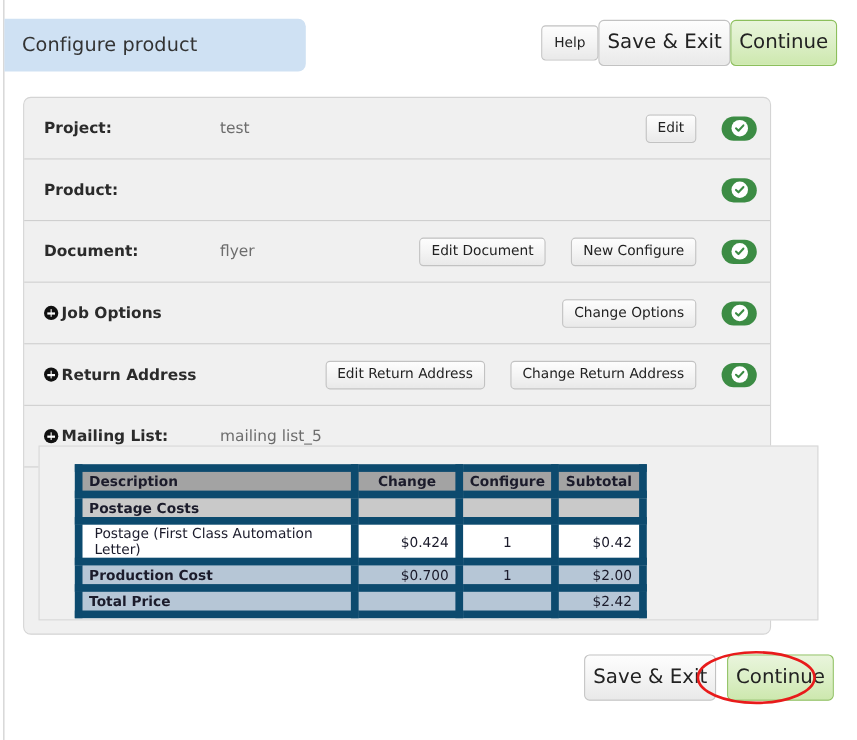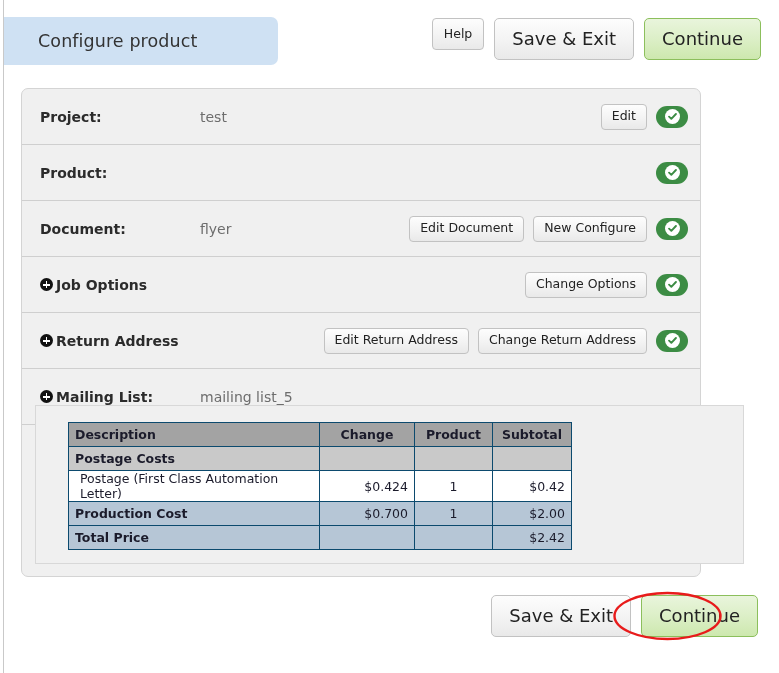--- a/index.html
+++ b/index.html
@@ -20,46 +20,46 @@
 
   
   .title-tab {
     position: absolute; left: 4px; top: 17px;
     width: 274px; height: 48px;
     background: #cfe1f3;
     border-radius: 0 7px 7px 0;
     display: flex; align-items: center;
   }
   .title-text {
-    padding-left: 34px;
+    padding-left: 16px;
     font-size: 17.5px;
     color: #333;
     letter-spacing: .1px;
   }
 
   .header-btns {
     position: absolute; right: 18px; top: 18px;
-    display: flex; gap: 10px;
+    display: flex; align-items: center; 
   }
 
   
   .btn {
     background: linear-gradient(to bottom, #fdfdfd 0%, #f4f4f4 50%, #e9e9e9 100%);
     border: 1px solid #c2c2c2;
     border-radius: 5px;
     color: #222;
     font-family: "DejaVu Sans", sans-serif;
     text-align: center;
     white-space: nowrap;
     cursor: pointer;
     line-height: 1;
     display: inline-flex; align-items: center; justify-content: center;
   }
   .btn-help   { height: 32px; padding: 0 11px; font-size: 12.5px; border-radius: 4px; }
-  .btn-big    { height: 42px; padding: 0 17px; font-size: 18px; }
+  .btn-big    { height: 42px; padding: 0 7px; font-size: 18px; }
   .btn-green {
     background: linear-gradient(to bottom, #e9f5dc 0%, #dcefc7 50%, #cde8ae 100%);
     border: 1px solid #8cbf5c;
     color: #222;
   }
   .btn-sm { height: 26px; padding: 0 10px; font-size: 12.5px; border-radius: 4px; }
 
   
   .panel {
     position: absolute; left: 21px; top: 88px;
@@ -80,21 +80,21 @@
     font-size: 14px; font-weight: bold; color: #2b2b2b;
     width: 160px; flex: none;
     display: flex; align-items: center;
   }
   .row-value {
     font-size: 14px; color: #6d6d6d;
     flex: 1 1 auto;
   }
   .row-actions {
     margin-left: auto;
-    display: flex; align-items: center; gap: 9px;
+    display: flex; align-items: center; gap: 23px;
   }
 
   
   .plus-icon {
     width: 13px; height: 13px; border-radius: 50%;
     background: #111; position: relative; flex: none;
     margin-right: 3px;
   }
   .plus-icon::before, .plus-icon::after {
     content: ""; position: absolute; background: #fff;
@@ -125,21 +125,21 @@
     border: 1px solid #d8d8d8;
   }
   table.price {
     position: absolute; left: 32px; top: 16px;
     border-collapse: collapse;
     font-family: "DejaVu Sans", sans-serif;
     font-size: 12.5px;
     color: #1b1b2b;
   }
   table.price th, table.price td {
-    border: 1px solid #0c4a6e;
+    border: 7px solid #0c4a6e;
     height: 24px;
     padding: 0 6px;
   }
   table.price th { font-weight: bold; }
   .c-desc { width: 251px; }
   .c-price { width: 95px; }
   .c-qty { width: 78px; }
   .c-sub { width: 79px; }
   .hdr-row th { background: #a3a3a3; }
   .hdr-row .c-desc { text-align: left; }
@@ -277,21 +277,21 @@
       </div>
       <div class="row-value">mailing list_5</div>
     </div>
 
     <div class="table-box">
       <table class="price">
         <thead>
           <tr class="hdr-row">
             <th class="c-desc">Description</th>
             <th class="c-price">Change</th>
-            <th class="c-qty">Product</th>
+            <th class="c-qty">Configure</th>
             <th class="c-sub">Subtotal</th>
           </tr>
         </thead>
         <tbody>
           <tr class="grp-row">
             <td class="c-desc">Postage Costs</td>
             <td class="c-price num"></td>
             <td class="c-qty ctr"></td>
             <td class="c-sub num"></td>
           </tr>

